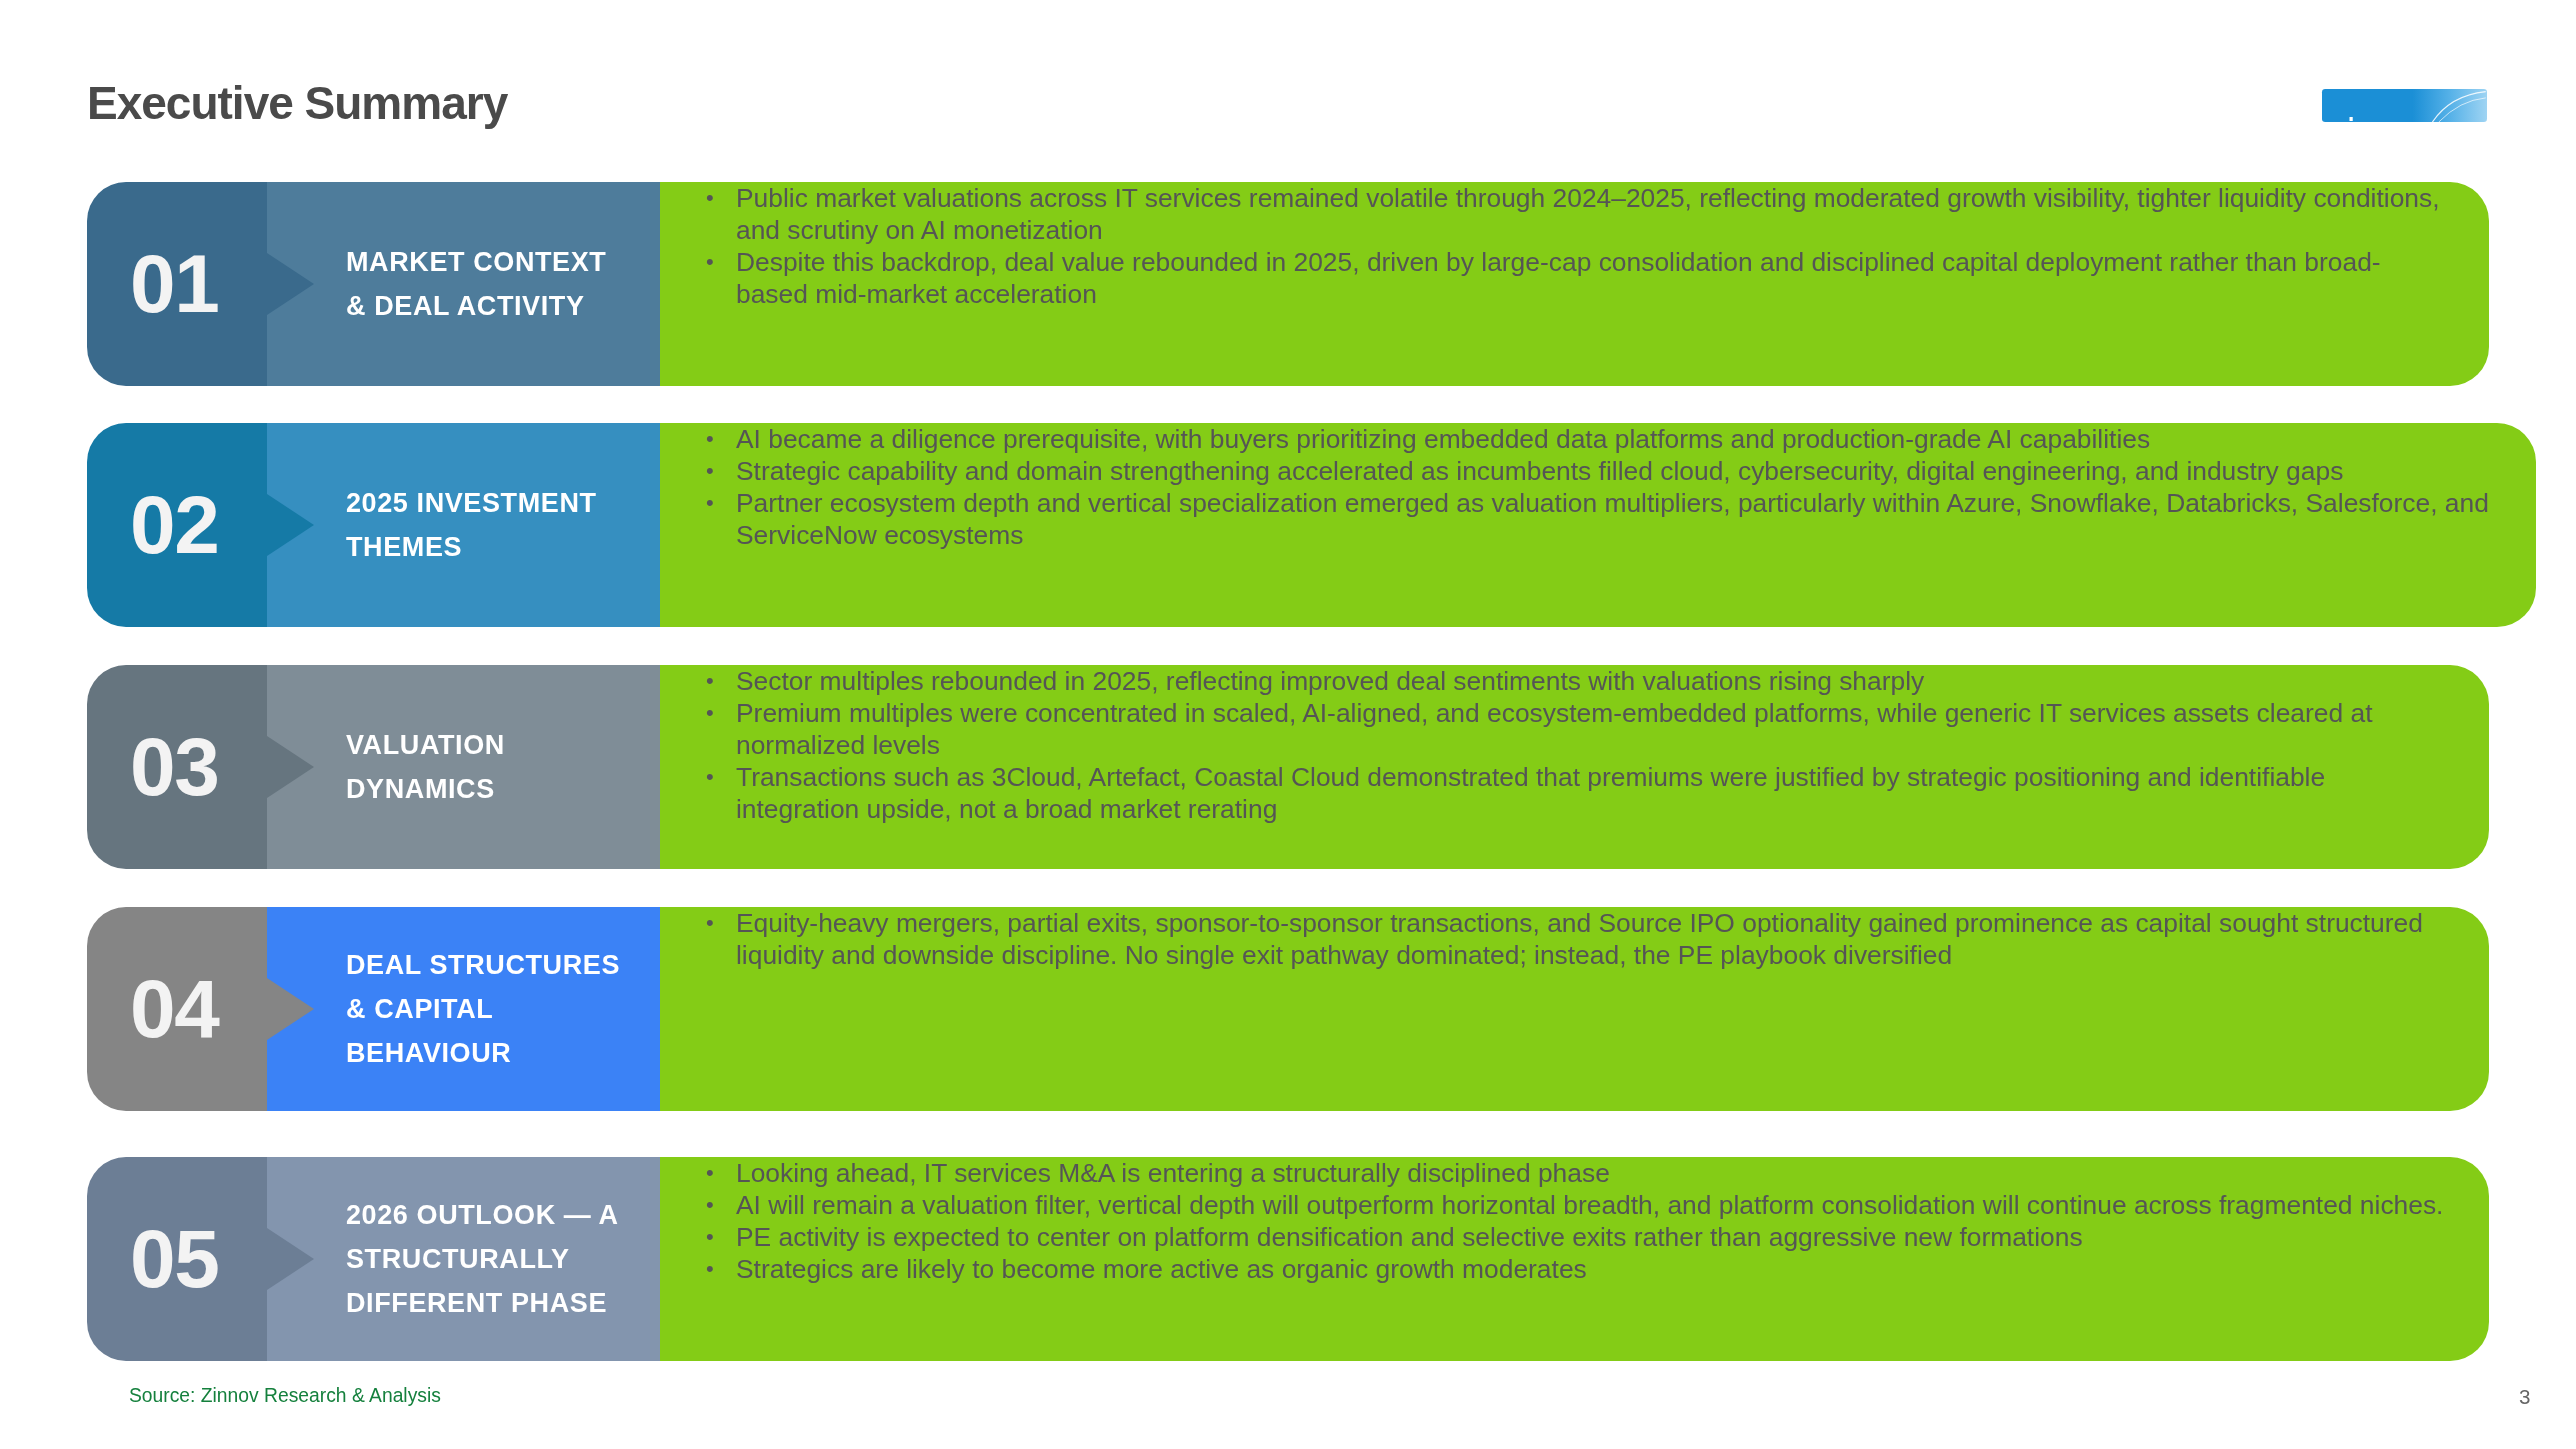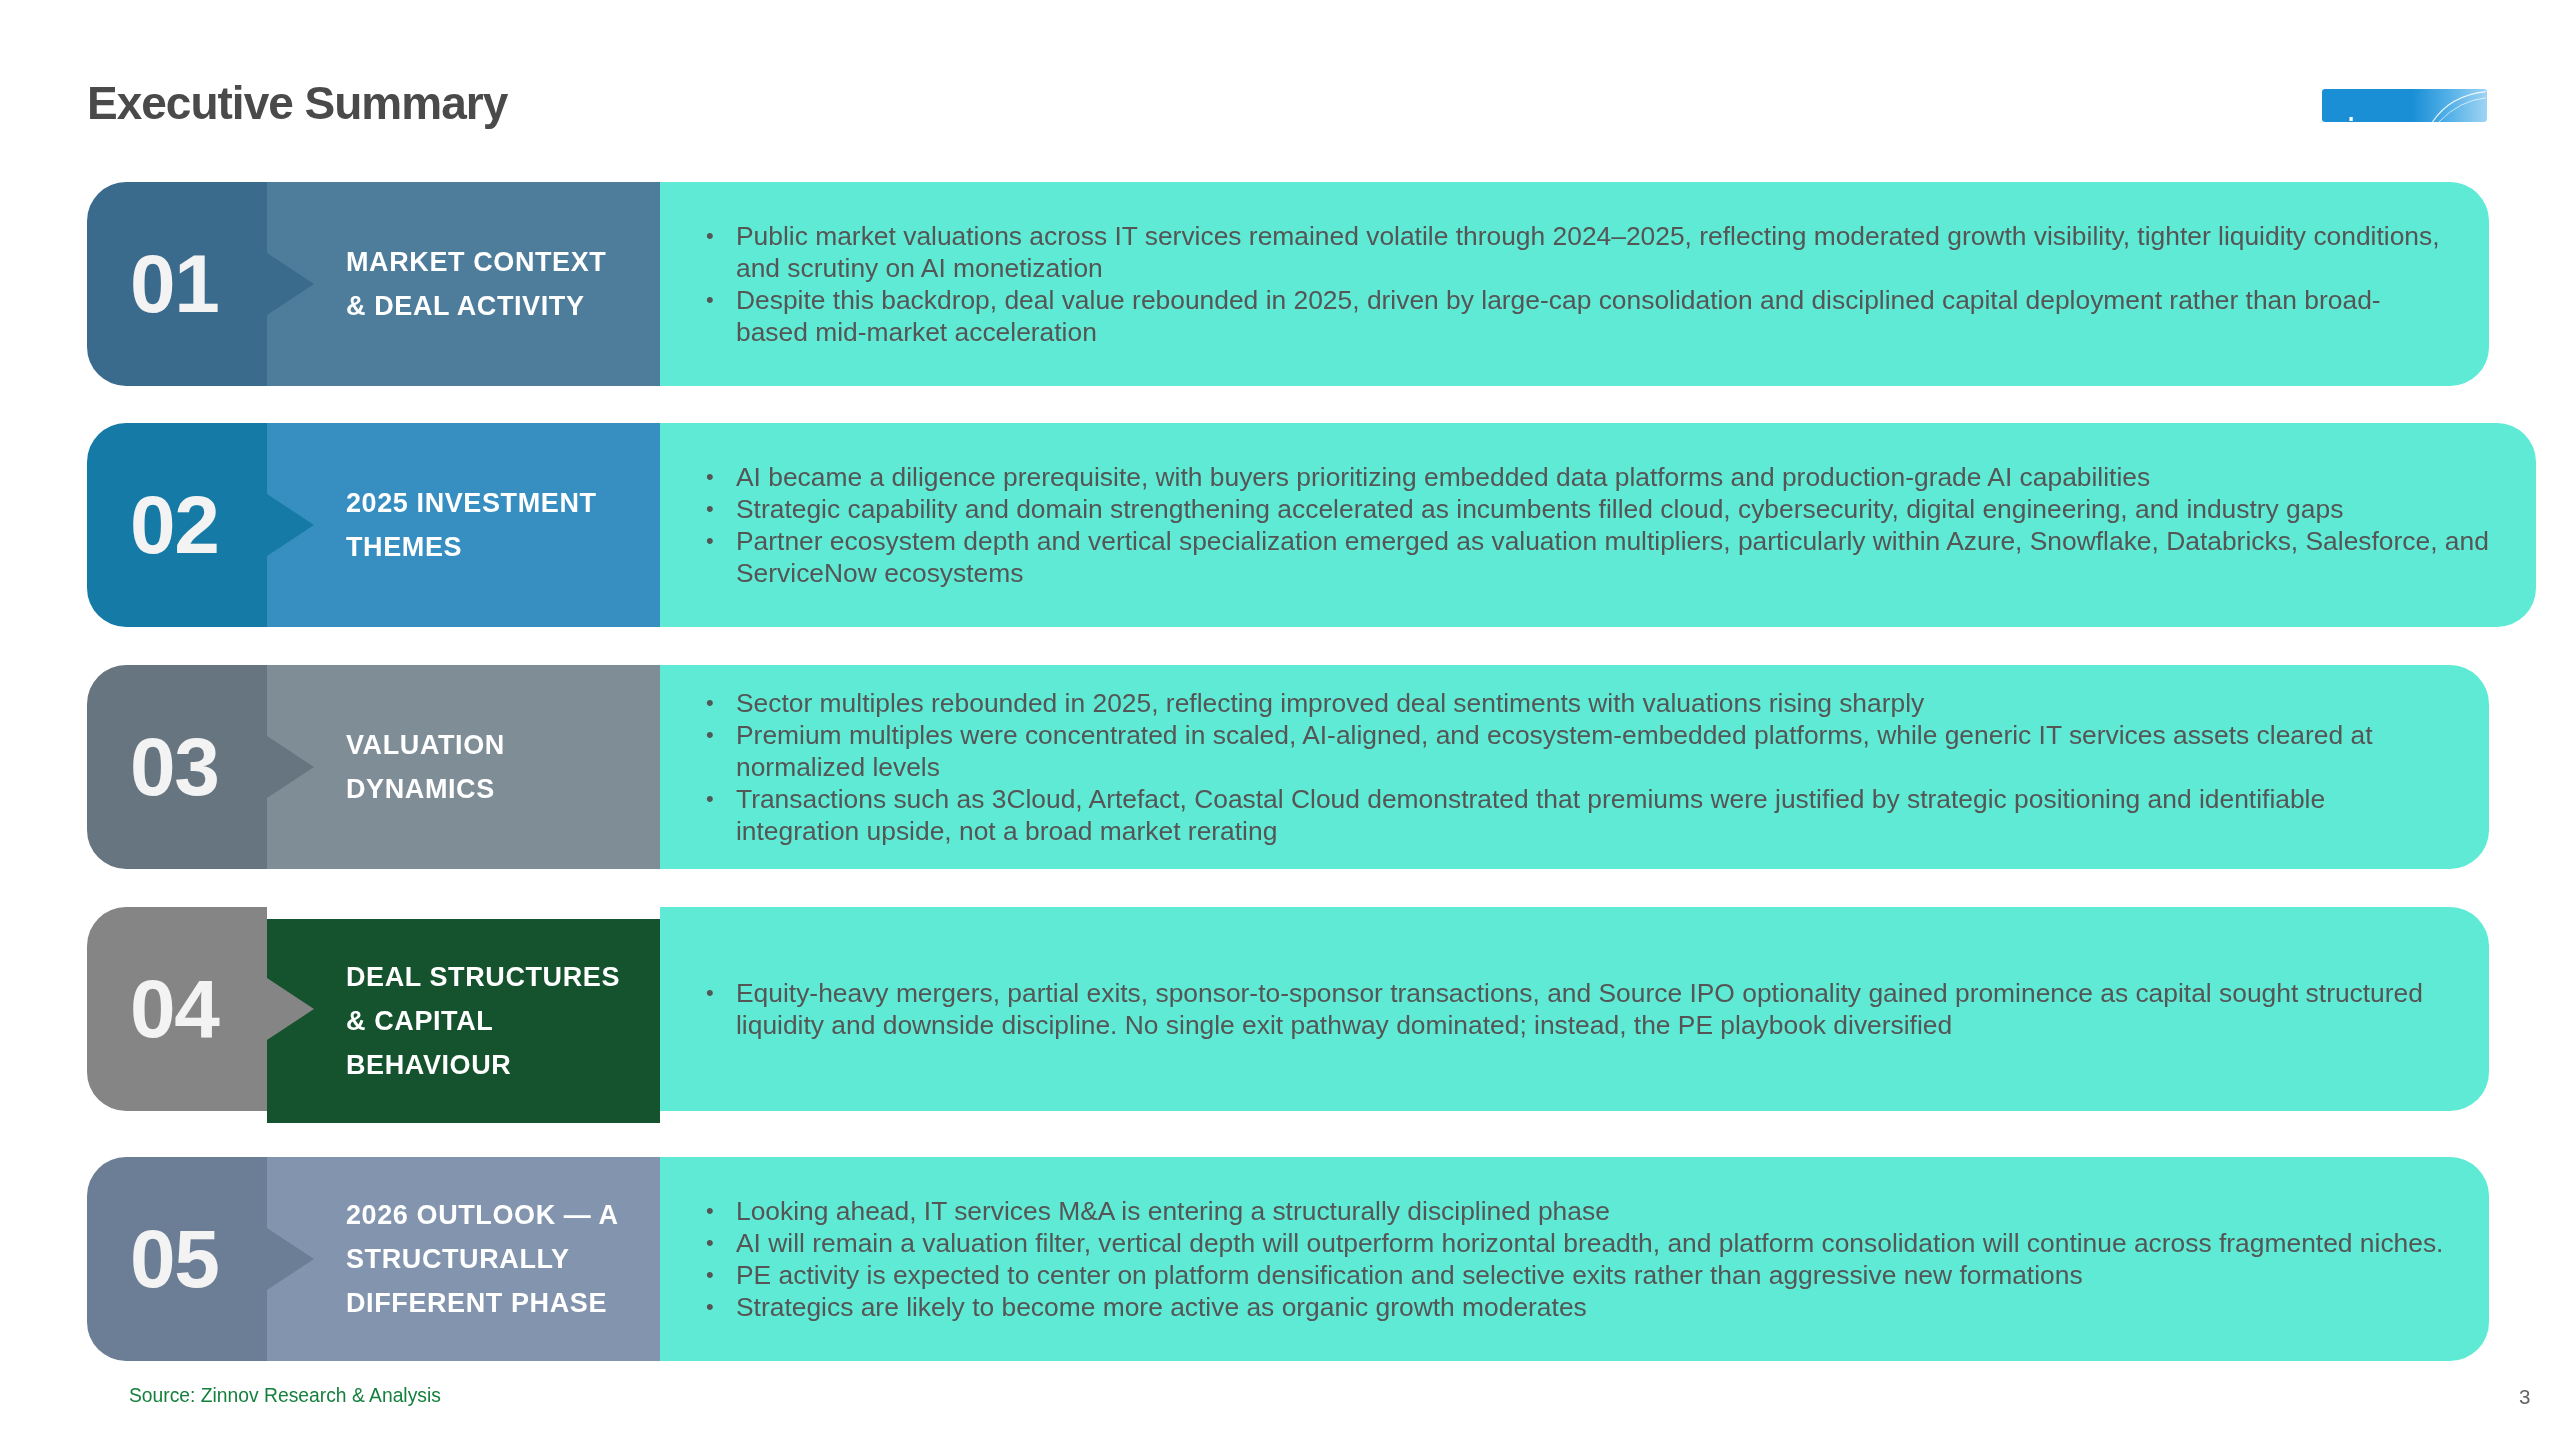--- a/index.html
+++ b/index.html
@@ -42,23 +42,23 @@
     border-top: 31px solid transparent; border-bottom: 31px solid transparent;
     border-left: 47px solid #000;
   }
   .label {
     position: absolute; left: 79px; top: 0; height: 100%; width: 303px;
     display: flex; align-items: center;
     font-size: 27px; font-weight: bold; color: #ffffff; line-height: 44px; letter-spacing: 0.6px;
   }
   .content-block {
     position: absolute; left: 573px; top: 0; right: 0; height: 100%;
-    background: #5eead4;
+    background: #84cc16;
     border-top-right-radius: 39px; border-bottom-right-radius: 39px;
-    display: flex; align-items: center;
+    display: flex; align-items: flex-start;
   }
   .bullets {
     list-style: none; margin: 0; padding: 0 39px 0 76px;
     font-size: 26.4px; color: #555555; line-height: 32px;
   }
   .bullets li { position: relative; }
   .bullets li::before {
     content: "•"; position: absolute; left: -30px; top: 0; color: #555555; font-size: 22px;
   }
   .source {
@@ -128,21 +128,21 @@
       <li>Premium multiples were concentrated in scaled, AI-aligned, and ecosystem-embedded platforms, while generic IT services assets cleared at normalized levels</li>
       <li>Transactions such as 3Cloud, Artefact, Coastal Cloud demonstrated that premiums were justified by strategic positioning and identifiable integration upside, not a broad market rerating</li>
     </ul>
   </div>
 </div>
 
 <div class="row" style="top:907px;">
   <div class="num-block" style="background:#858585;">
     <span class="num">04</span>
   </div>
-  <div class="label-block" style="background:#14532d;margin-top:12px;">
+  <div class="label-block" style="background:#3b82f6;">
     <span class="label" style="width:283px;">DEAL STRUCTURES &amp; CAPITAL BEHAVIOUR</span>
   </div>
   <div class="chevron" style="border-left-color:#858585;"></div>
   <div class="content-block">
     <ul class="bullets">
       <li>Equity-heavy mergers, partial exits, sponsor-to-sponsor transactions, and Source IPO optionality gained prominence as capital sought structured liquidity and downside discipline. No single exit pathway dominated; instead, the PE playbook diversified</li>
     </ul>
   </div>
 </div>
 

